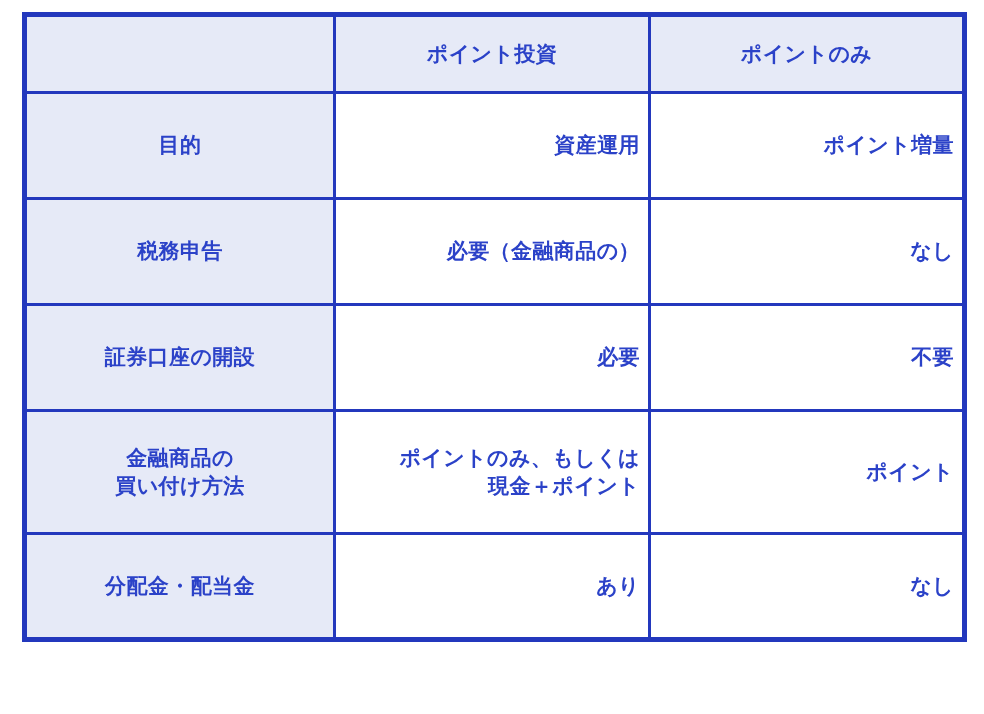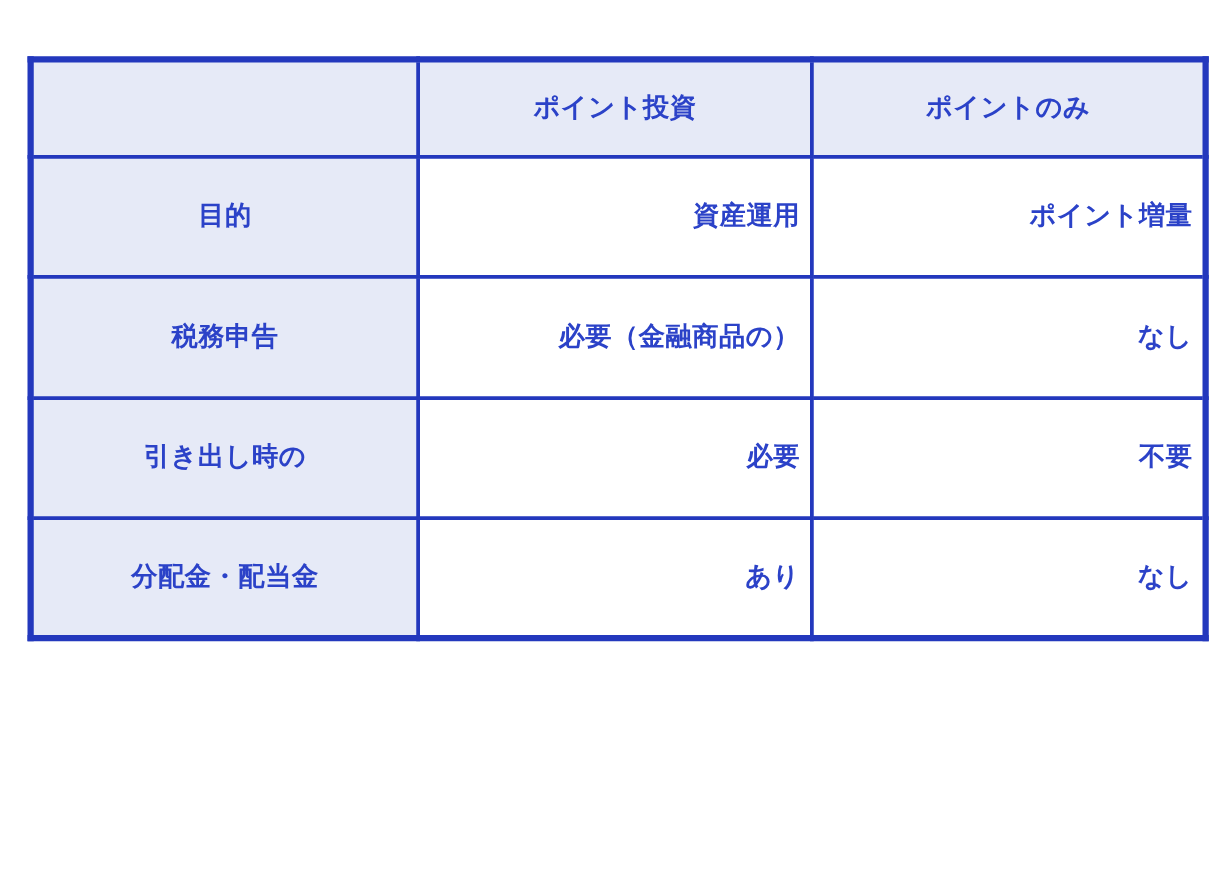--- a/index.html
+++ b/index.html
@@ -11,23 +11,23 @@
     width: 984px;
     height: 714px;
     background: #ffffff;
     font-family: "Liberation Sans", "DejaVu Sans", sans-serif;
     overflow: hidden;
   }
 
   #comparison-table-wrap {
     position: absolute;
     left: 22px;
-    top: 45px;
+    top: 12px;
     width: 940px;
-    height: 468px;
+    height: 630px;
     box-sizing: border-box;
   }
 
   table.comparison-table {
     width: 100%;
     height: 100%;
     border-collapse: collapse;
     table-layout: fixed;
     border: 5px solid #2338bd;
     box-sizing: border-box;
@@ -113,30 +113,43 @@
         <td class="value-cell">
           <span class="cell-line">必要（金融商品の）</span>
         </td>
         <td class="value-cell">
           <span class="cell-line">なし</span>
         </td>
       </tr>
 
       <tr class="row-normal">
         <td class="label-cell">
-          <span class="cell-line">引き出し時の</span>
+          <span class="cell-line">証券口座の開設</span>
         </td>
         <td class="value-cell">
           <span class="cell-line">必要</span>
         </td>
         <td class="value-cell">
           <span class="cell-line">不要</span>
         </td>
       </tr>
 
+      <tr class="row-tall">
+        <td class="label-cell">
+          <span class="cell-line">金融商品の</span>
+          <span class="cell-line">買い付け方法</span>
+        </td>
+        <td class="value-cell">
+          <span class="cell-line">ポイントのみ、もしくは</span>
+          <span class="cell-line">現金＋ポイント</span>
+        </td>
+        <td class="value-cell">
+          <span class="cell-line">ポイント</span>
+        </td>
+      </tr>
 
 
       <tr class="row-normal">
         <td class="label-cell">
           <span class="cell-line">分配金・配当金</span>
         </td>
         <td class="value-cell">
           <span class="cell-line">あり</span>
         </td>
         <td class="value-cell">

